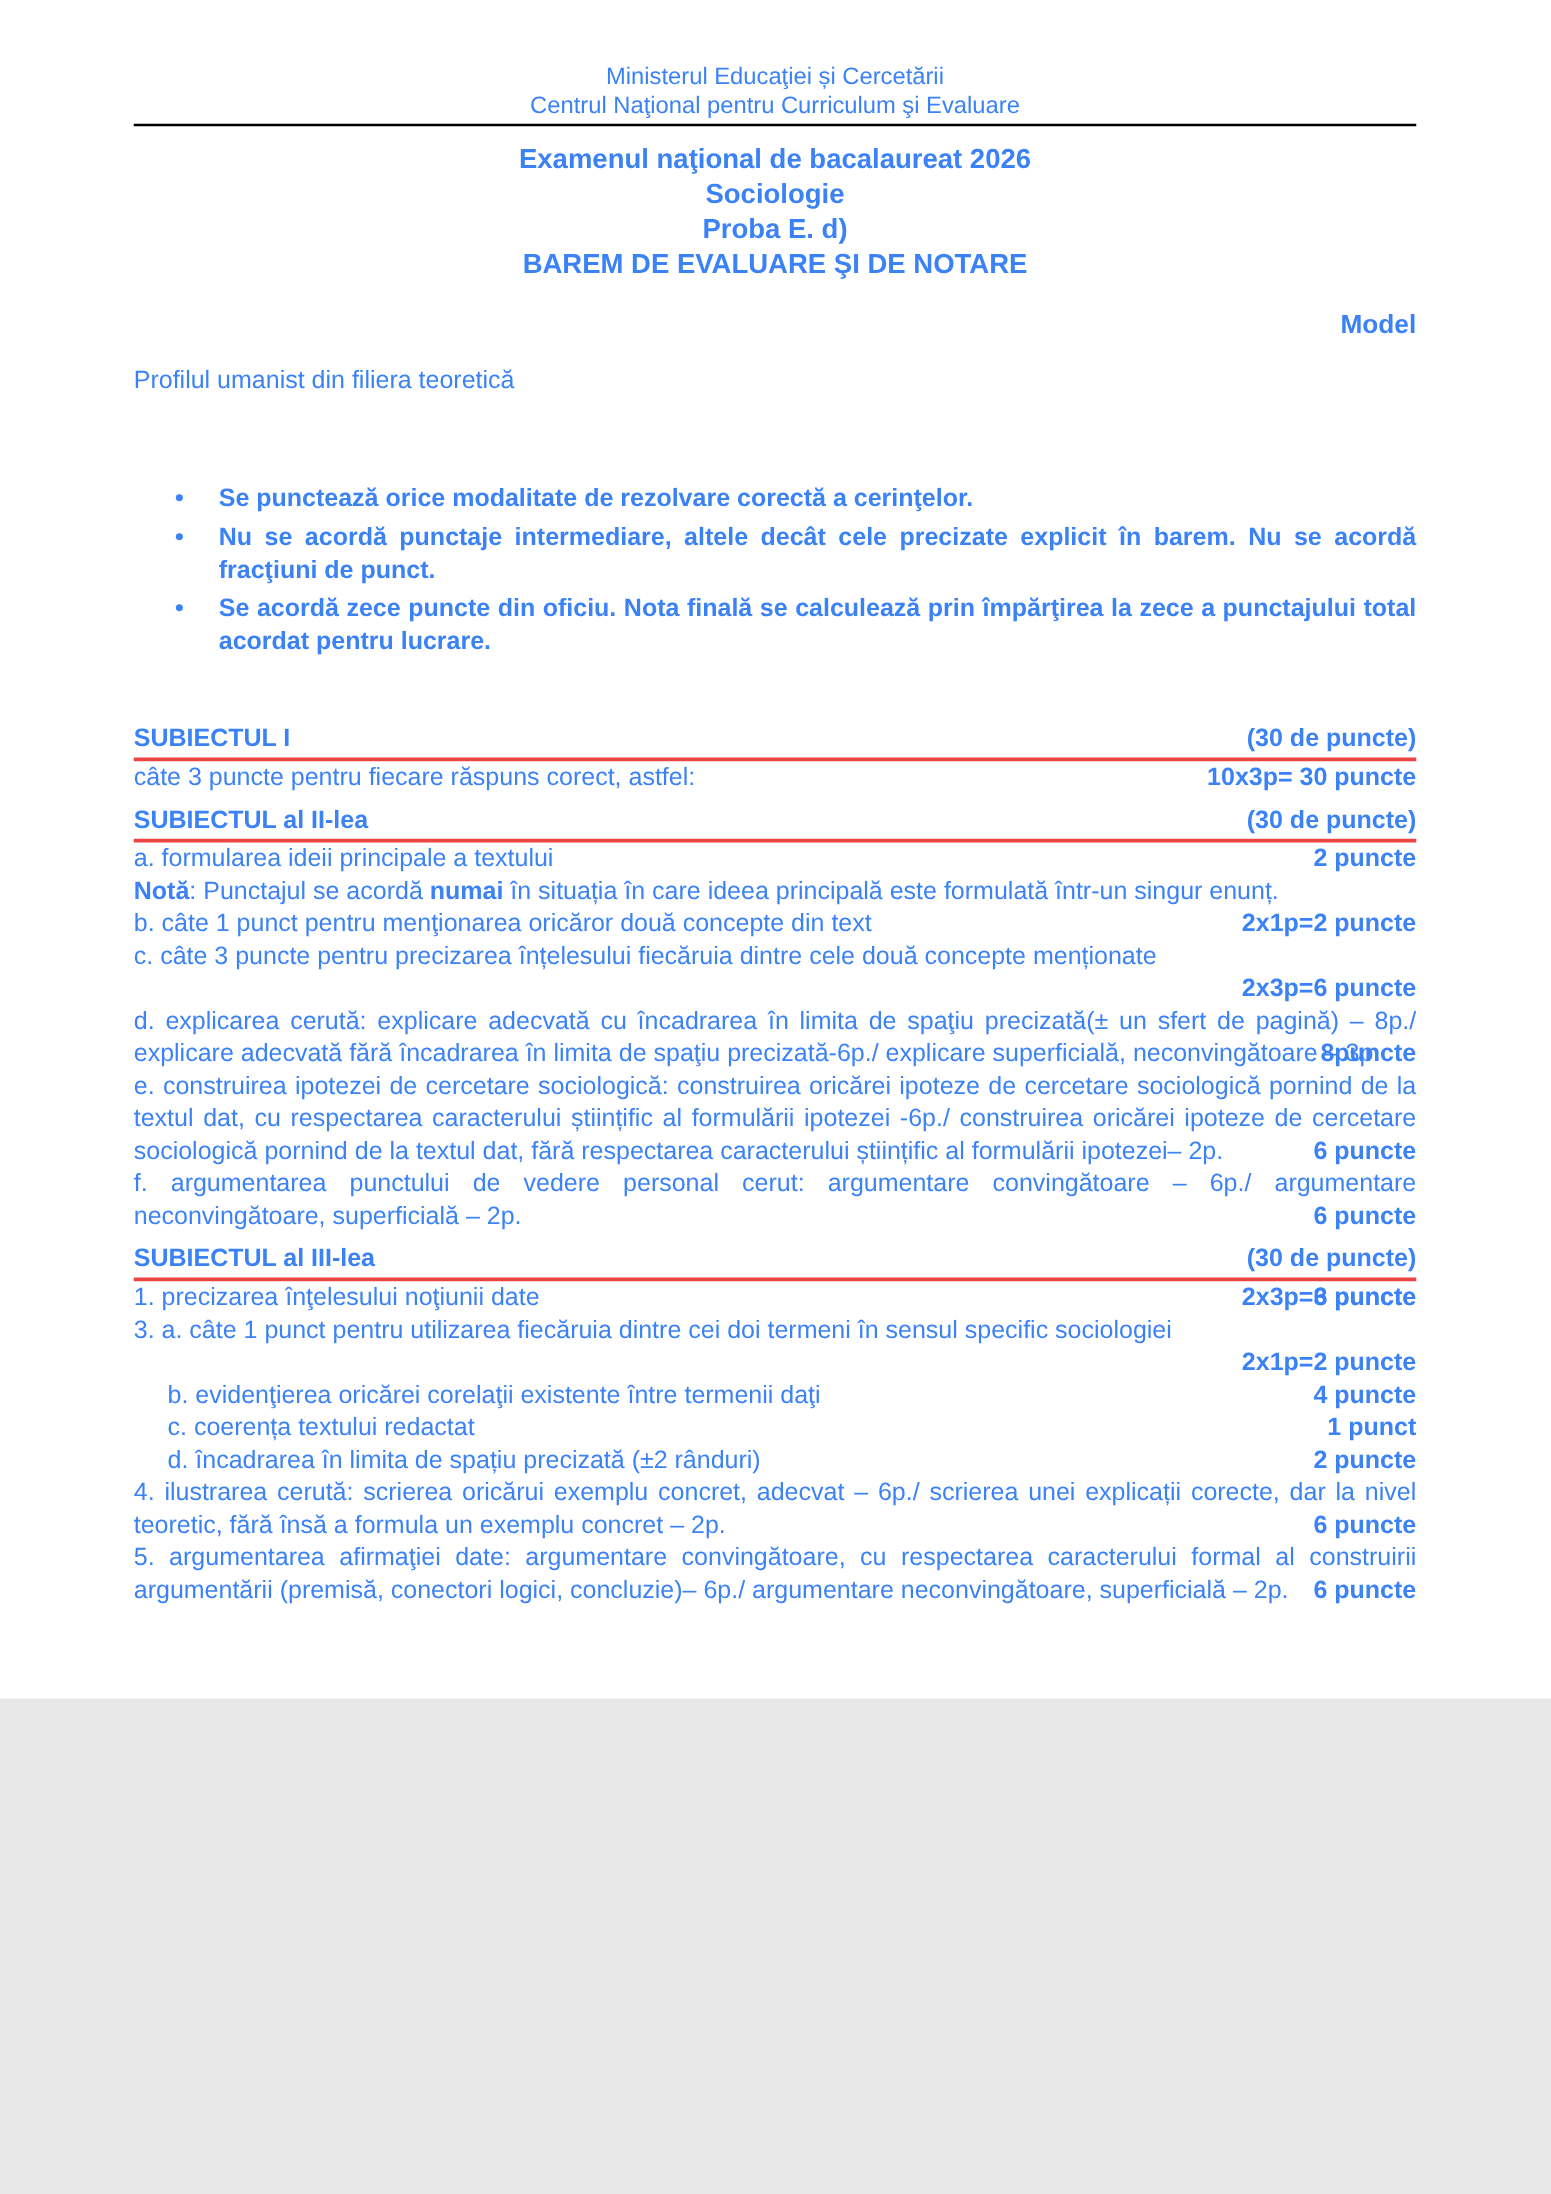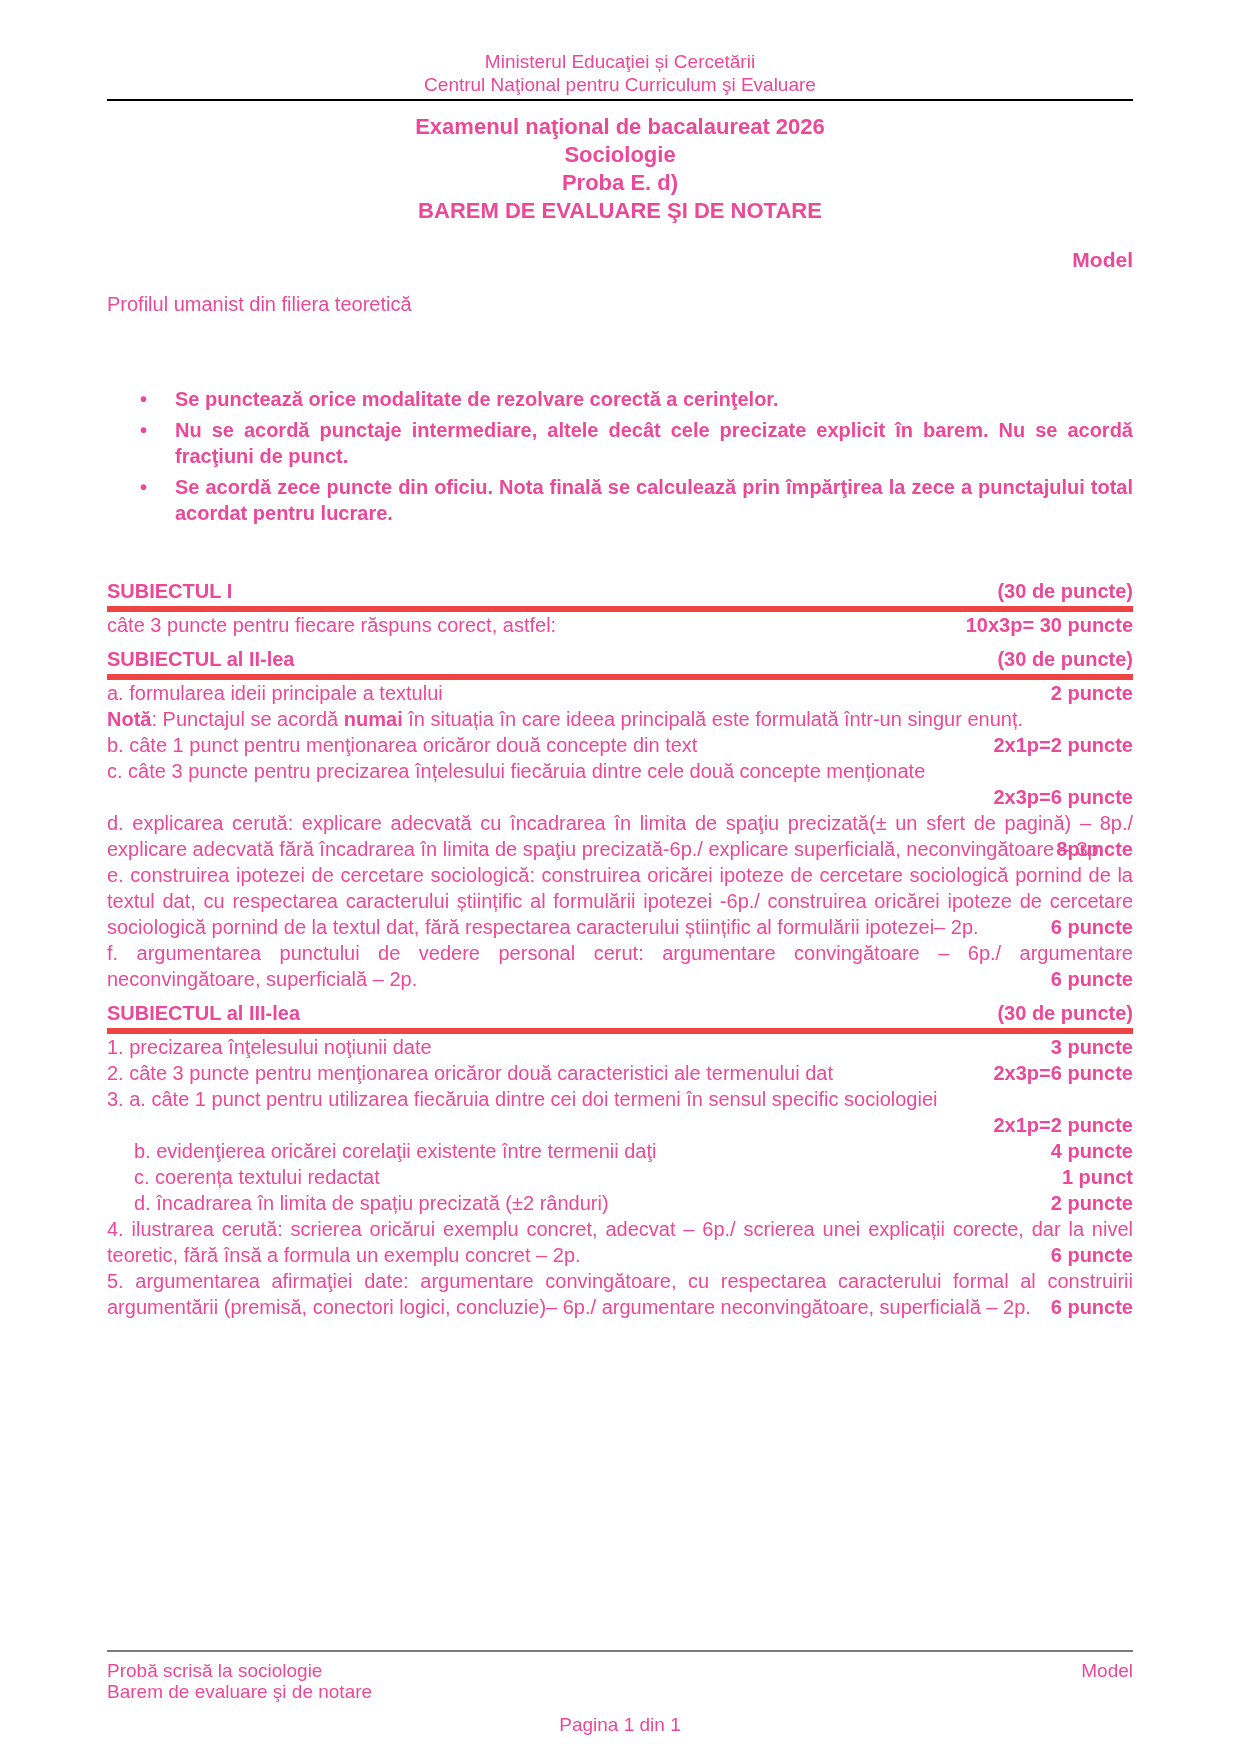--- a/index.html
+++ b/index.html
@@ -1,22 +1,22 @@
 <!DOCTYPE html>
 <html><head>
 <meta charset="utf-8">
 <style>
   html, body { margin: 0; padding: 0; background: #e8e8e8; }
   .page {
     position: relative;
     width: 1241px;
-    height: 1755px;
+    height: 1359px;
     margin: 0 auto;
     background: #ffffff;
-    color: #ec4899;
+    color: #3b82f6;
     font-family: "Liberation Sans", "DejaVu Sans", sans-serif;
     font-size: 20px;
     line-height: 26px;
     overflow: hidden;
   }
   .content {
     position: absolute;
     left: 107px;
     top: 0;
     width: 1026px;
@@ -70,21 +70,21 @@
     left: 33px;
     top: 0;
   }
   
   .section { margin-top: 8px; }
   .section.first { margin-top: 52px; }
   .sec-head {
     display: flex;
     justify-content: space-between;
     font-weight: 700;
-    border-bottom: 6px solid #ef4444;
+    border-bottom: 3px solid #ef4444;
     padding-bottom: 2px;
   }
   .row { position: relative; }
   .row.just { text-align: justify; }
   .row .ptsgrp {
     position: absolute;
     right: 0;
     bottom: 0;
     white-space: nowrap;
     text-align: right;
@@ -192,21 +192,20 @@
     <div class="section">
       <div class="sec-head">
         <span>SUBIECTUL al III-lea</span>
         <span>(30 de puncte)</span>
       </div>
       <div class="row">
         <span>1. precizarea înţelesului noţiunii date</span>
         <span class="ptsgrp"><span class="pts">3 puncte</span></span>
       </div>
       <div class="row">
-        <span>2. câte 3 puncte pentru menţionarea oricăror două caracteristici ale termenului dat</span>
         <span class="ptsgrp"><span class="pfx">2x3p=</span><span class="pts">6 puncte</span></span>
       </div>
       <div class="row">
         <span>3. a. câte 1 punct pentru utilizarea fiecăruia dintre cei doi termeni în sensul specific sociologiei</span>
       </div>
       <div class="pts-line">
         <span class="pfx">2x1p=</span><span class="pts">2 puncte</span>
       </div>
       <div class="row ind">
         <span>b. evidenţierea oricărei corelaţii existente între termenii daţi</span>

